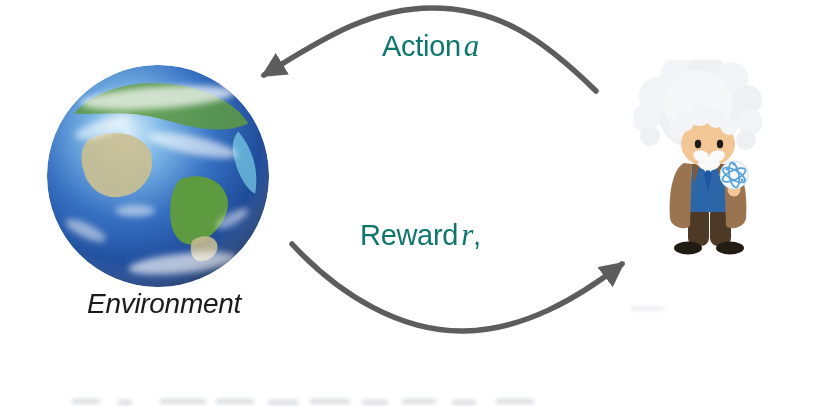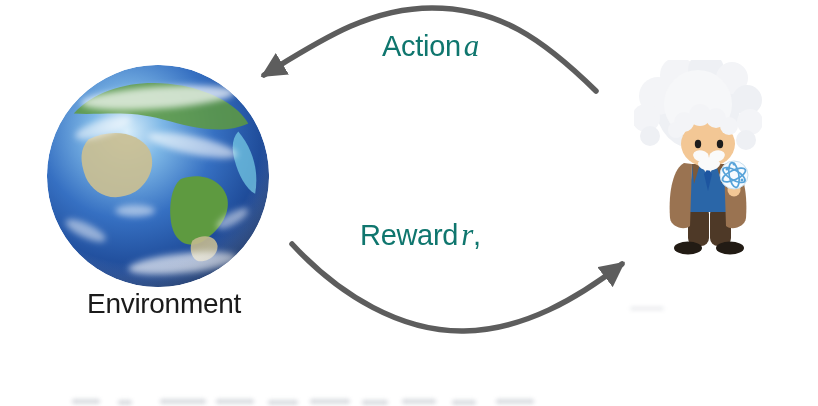--- a/index.html
+++ b/index.html
@@ -27,21 +27,21 @@
     text-align:center;
   }
   .math-var{
     font-family:"Liberation Serif", serif;
     font-style:italic;
     font-size:31px;
     padding-left:3px;
   }
   #action-label{left:382px;top:28px;}
   #feedback-label{left:352px;top:216px;line-height:37px;margin-left:8px;}
-  #environment-label{left:34px;top:288px;width:260px;}
+  #environment-label{left:34px;top:288px;width:260px;font-style:italic;}
   #agent-label{left:631px;top:262px;width:120px;}
   #earth{left:44px;top:62px;}
   #einstein{left:634px;top:60px;}
   #arrows{left:0;top:0;}
   
   .remnant{
     position:absolute;
     height:5px;
     background:#aab0ba;
     opacity:.45;

